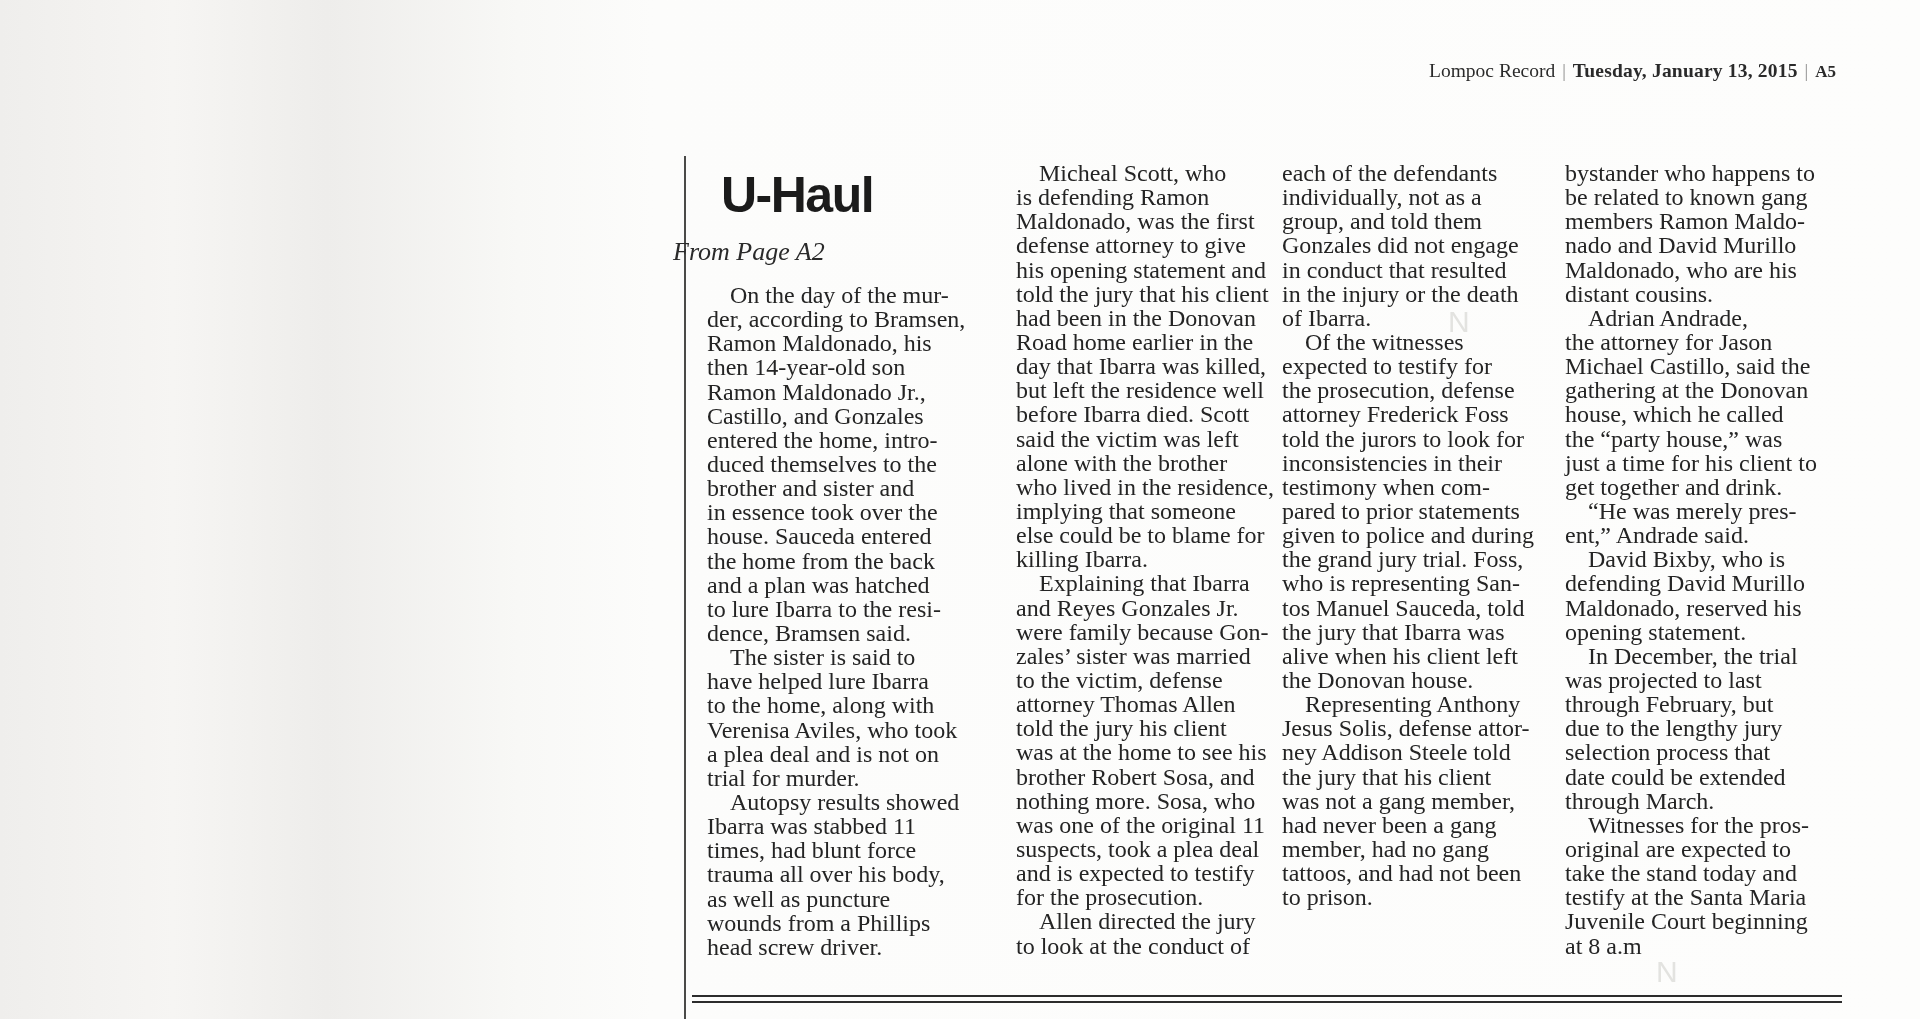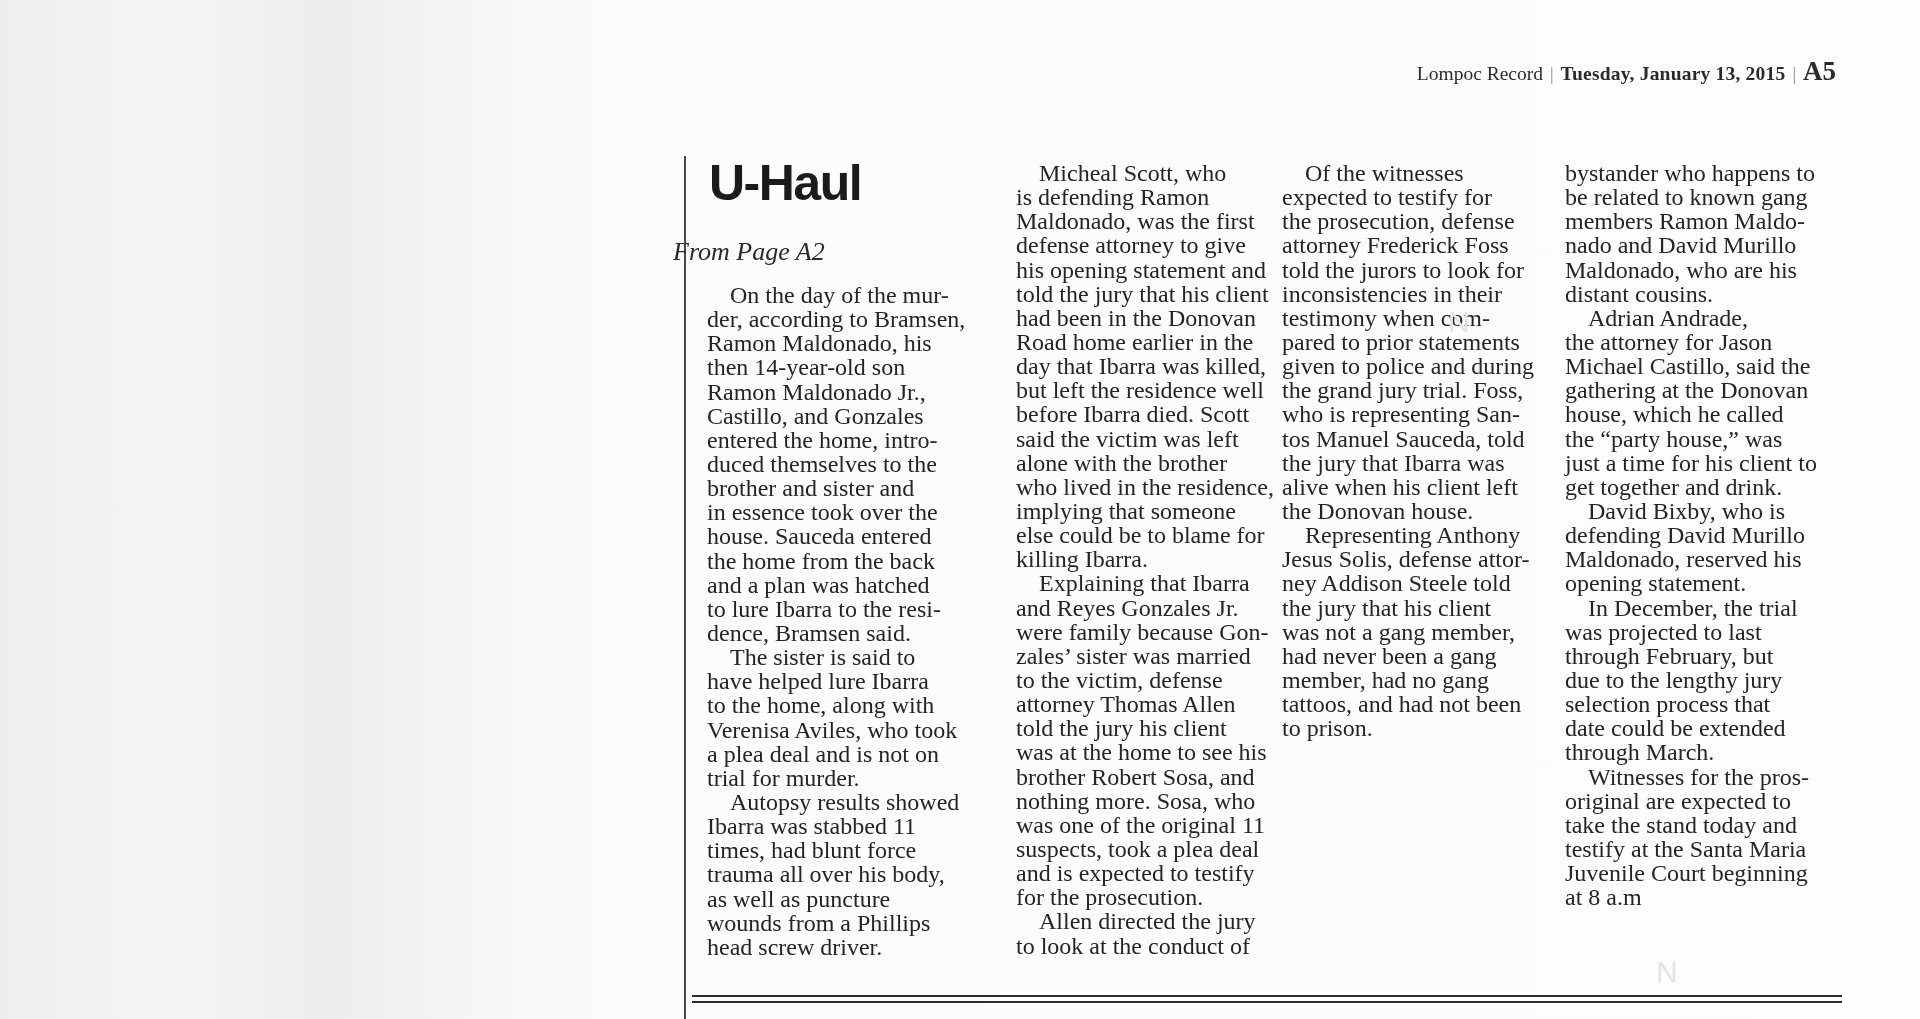--- a/index.html
+++ b/index.html
@@ -22,38 +22,38 @@
     top: 58px;
     right: 84px;
     font-size: 19.5px;
     line-height: 26px;
     white-space: nowrap;
     color: #2a2a2a;
   }
   .masthead .pub { font-weight: normal; }
   .masthead .sep { color: #8a8a8a; font-weight: normal; padding: 0 7px; font-size: 18px; }
   .masthead .date { font-weight: bold; letter-spacing: 0.2px; }
-  .masthead .pagenum { font-weight: bold; font-size: 27px; }
+  .masthead .pagenum { font-weight: bold; font-size: 17px; }
 
   
   .vrule {
     position: absolute;
     left: 684px;
     top: 156px;
     width: 2px;
     height: 863px;
     background: #4a4a48;
   }
 
   
   .headline {
     position: absolute;
     left: 705px;
     top: 150px;
-    margin: 4px;
+    margin: 16px;
     font-family: "Liberation Sans", sans-serif;
     font-weight: bold;
     font-size: 50px;
     letter-spacing: -1.5px;
     color: #1b1b1b;
   }
   .fromnote {
     position: absolute;
     left: 673px;
     top: 237px;
@@ -186,20 +186,29 @@
         <div class="line">and is expected to testify</div>
         <div class="line">for the prosecution.</div>
       </div>
       <div class="para">
         <div class="line indent">Allen directed the jury</div>
         <div class="line">to look at the conduct of</div>
       </div>
     </div>
   <div class="coltext" id="col2">
       <div class="para">
+        <div class="line">each of the defendants</div>
+        <div class="line">individually, not as a</div>
+        <div class="line">group, and told them</div>
+        <div class="line">Gonzales did not engage</div>
+        <div class="line">in conduct that resulted</div>
+        <div class="line">in the injury or the death</div>
+        <div class="line">of Ibarra.</div>
+      </div>
+      <div class="para">
         <div class="line indent">Of the witnesses</div>
         <div class="line">expected to testify for</div>
         <div class="line">the prosecution, defense</div>
         <div class="line">attorney Frederick Foss</div>
         <div class="line">told the jurors to look for</div>
         <div class="line">inconsistencies in their</div>
         <div class="line">testimony when com-</div>
         <div class="line">pared to prior statements</div>
         <div class="line">given to police and during</div>
         <div class="line">the grand jury trial. Foss,</div>
@@ -234,20 +243,24 @@
         <div class="line indent">Adrian Andrade,</div>
         <div class="line">the attorney for Jason</div>
         <div class="line">Michael Castillo, said the</div>
         <div class="line">gathering at the Donovan</div>
         <div class="line">house, which he called</div>
         <div class="line">the “party house,” was</div>
         <div class="line">just a time for his client to</div>
         <div class="line">get together and drink.</div>
       </div>
       <div class="para">
+        <div class="line indent">“He was merely pres-</div>
+        <div class="line">ent,” Andrade said.</div>
+      </div>
+      <div class="para">
         <div class="line indent">David Bixby, who is</div>
         <div class="line">defending David Murillo</div>
         <div class="line">Maldonado, reserved his</div>
         <div class="line">opening statement.</div>
       </div>
       <div class="para">
         <div class="line indent">In December, the trial</div>
         <div class="line">was projected to last</div>
         <div class="line">through February, but</div>
         <div class="line">due to the lengthy jury</div>

